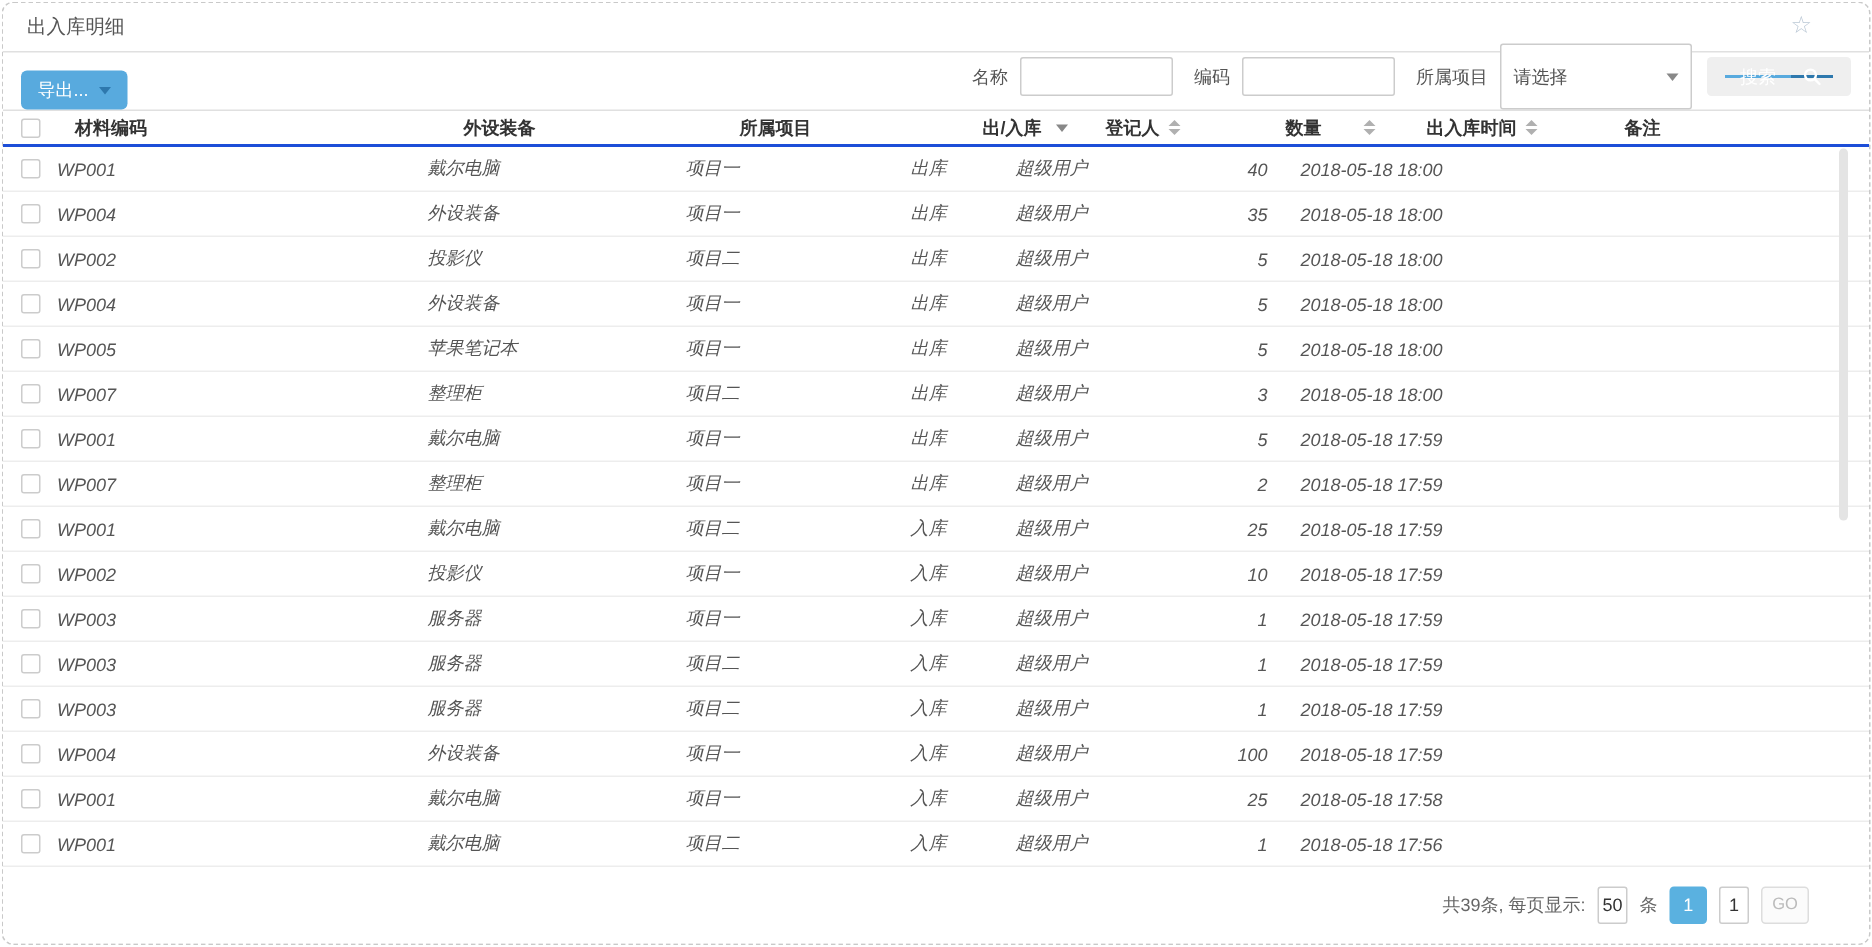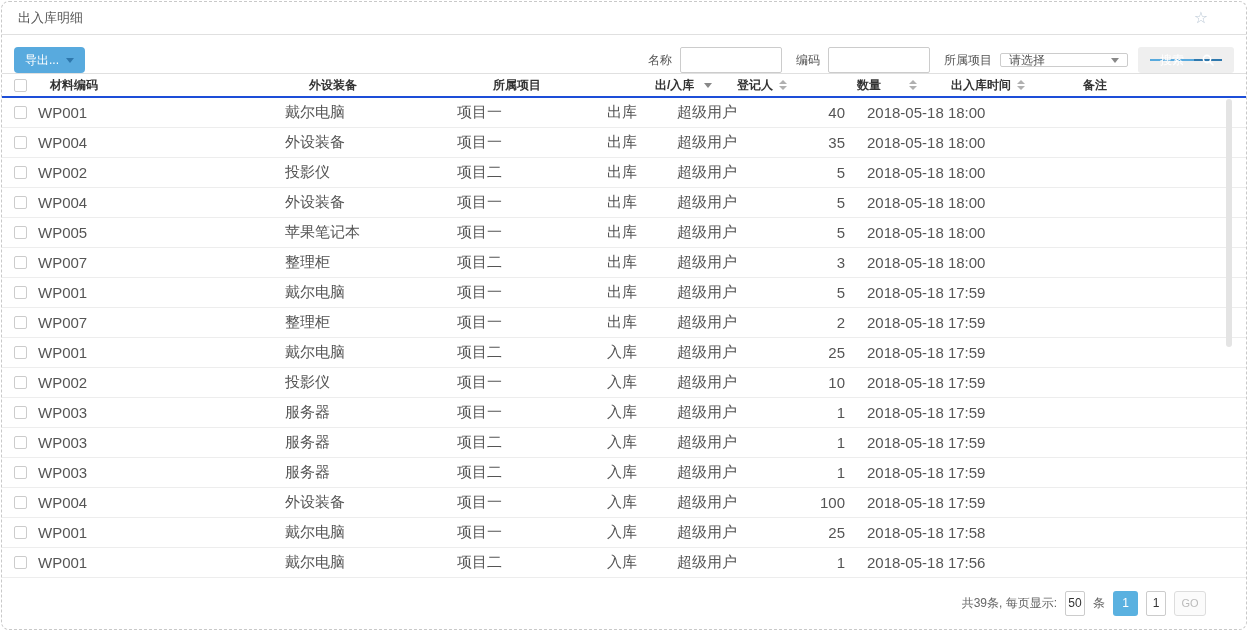--- a/index.html
+++ b/index.html
@@ -17,38 +17,38 @@
   
   .toolbar { height:39px; display:flex; align-items:flex-end; padding:0 12px;
     border-bottom:1px solid var(--border-section,#e0e0e0);gap:14px; }
   .btn-export { display:flex; align-items:center; gap:7px; height:26px; padding:0 11px;
     background:var(--accent,#58aade); color:#fff; font-size:12px; border:none; border-radius:4px; cursor:pointer; }
   .caret-down { width:0; height:0; border-left:4px solid transparent; border-right:4px solid transparent;
     border-top:5px solid var(--accent-dark,#2e78ad); }
   .filters { margin-left:auto; display:flex; align-items:center; gap:8px; }
   .filter-label { font-size:12px; color:#555; margin-left:6px; }
   .txt-input { width:102px; height:26px; border:1px solid #ccc; border-radius:2px; font-size:12px; padding:0 6px; color:#333; outline:none; }
-  .select { width:128px; height:14px; border:1px solid #ccc; border-radius:2px; display:flex; align-items:center;
+  .select { width:128px; height:44px; border:1px solid #ccc; border-radius:2px; display:flex; align-items:center;
     padding:0 8px; font-size:12px; color:#555; cursor:pointer; background:#fff; }
   .select .sel-caret { margin-left:auto; width:0; height:0; border-left:4px solid transparent;
     border-right:4px solid transparent; border-top:5px solid #888; }
   .btn-search { display:flex; height:26px; border:none; border-radius:3px; overflow:hidden; cursor:pointer; padding:12px; margin-left:2px; }
   .btn-search .seg-text { background:var(--accent,#58aade); color:#fff; font-size:12px; display:flex; align-items:center; padding:0 10px; }
   .btn-search .seg-icon { background:var(--accent-dark,#2e78ad); width:28px; display:flex; align-items:center; justify-content:center; }
   
   .grid-row { display:grid; grid-template-columns:24px 247px 172px 150px 70px 108px 62px 140px auto;
     align-items:center; padding-left:12px; }
   .thead { height:24px; border-bottom:2px solid #1d4ed8; font-size:12px; font-weight:bold; color:#333;gap:12px; }
   .th { display:flex; align-items:center; gap:6px; }
   .th.num { justify-content:space-between; padding-right:2px; }
   .sort-both { display:flex; flex-direction:column; gap:2px; }
   .tri-up { width:0; height:0; border-left:4px solid transparent; border-right:4px solid transparent; border-bottom:4px solid #b0b0b0; }
   .tri-dn { width:0; height:0; border-left:4px solid transparent; border-right:4px solid transparent; border-top:4px solid #b0b0b0; }
   .tri-single { width:0; height:0; border-left:4px solid transparent; border-right:4px solid transparent; border-top:5px solid #888; margin-left:4px; }
-  .trow { height:30px; border-bottom:1px solid #ededed; font-size:15px; color:#555; }
+  .trow { height:30px; border-bottom:1px solid #ededed; font-size:12px; color:#555;font-style:italic; }
   .cell-qty { text-align:right; padding-right:2px; }
   .cell-time { padding-left:20px; }
   .checkbox { width:13px; height:13px; border:1px solid #ccc; border-radius:2px; background:#fff; display:inline-block; cursor:pointer; }
   
   .scroll-thumb { position:absolute; top:97px; right:14px; width:6px; height:248px; background:#e4e4e4; border-radius:3px; }
   
   .footer { height:50px; display:flex; align-items:center; justify-content:flex-end; gap:8px; padding-right:40px; font-size:12px; color:#666; }
   .pg-input { width:20px; height:25px; border:1px solid #ccc; border-radius:2px; text-align:center; font-size:12px; color:#333; outline:none; }
   .pg-active { width:25px; height:25px; background:var(--accent-light,#5ab1e0); color:#fff; border:none; border-radius:3px;
     font-size:12px; display:flex; align-items:center; justify-content:center; cursor:pointer; }

